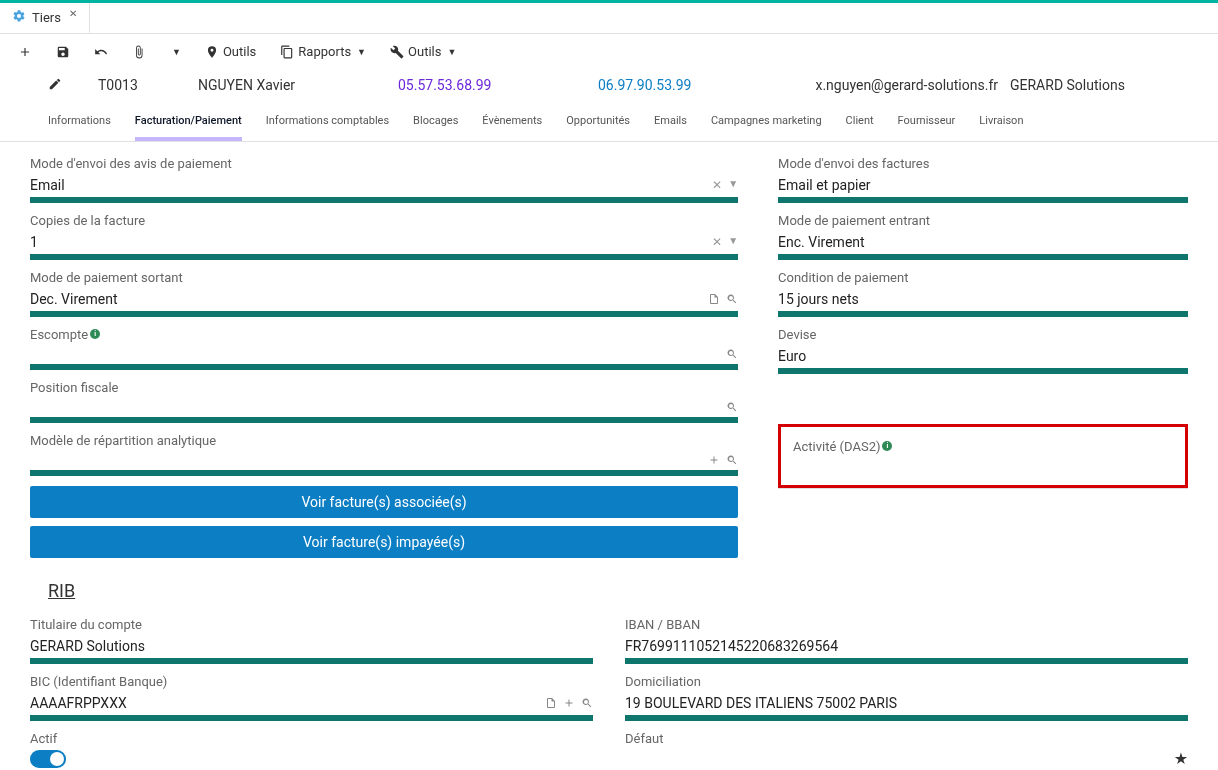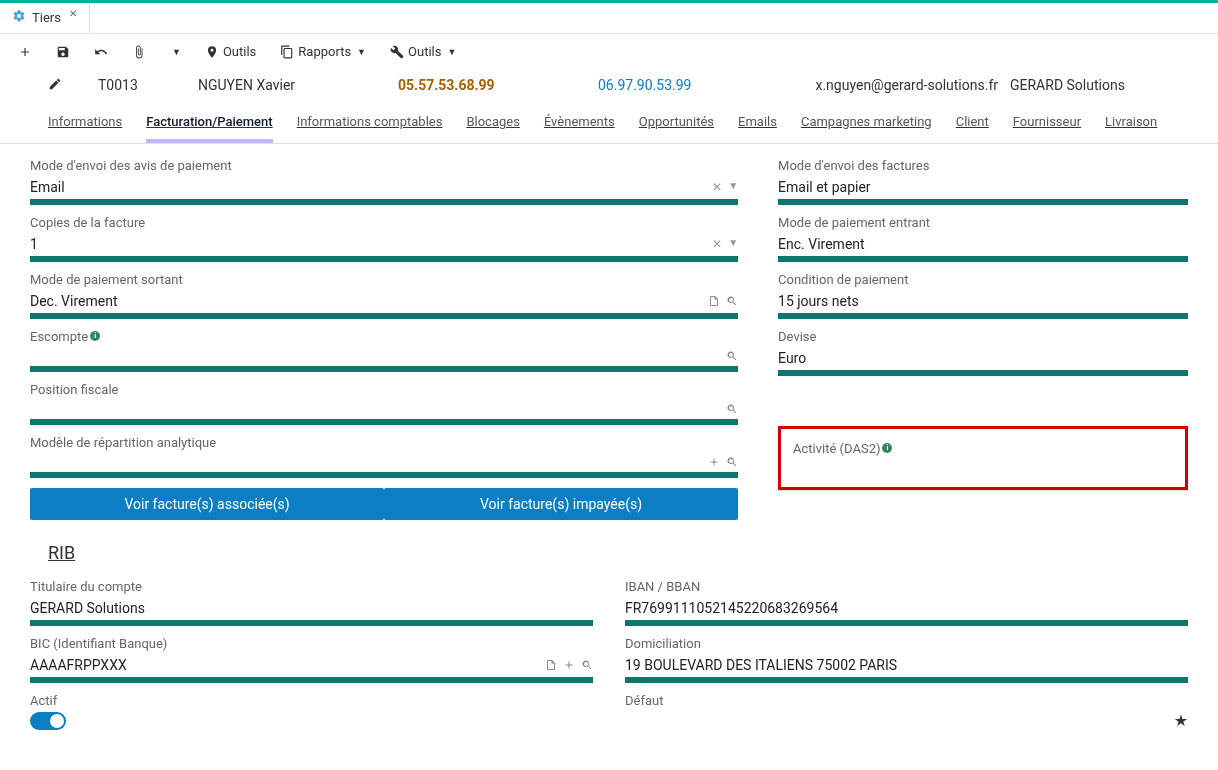--- a/index.html
+++ b/index.html
@@ -45,33 +45,32 @@
     .caret { font-size: 9px; margin-left: 2px; }
     .contact-row {
       display: flex;
       align-items: flex-start;
       padding: 8px 30px 8px 48px;
       font-size: 14px;
       gap: 0;
     }
     .contact-row .c-code { width: 100px; margin-left: 20px; }
     .contact-row .c-name { width: 200px; }
-    .contact-row .c-tel { width: 200px; color: #a16207; font-weight: bold; }
+    .contact-row .c-tel { width: 200px; color: #6d28d9; }
     .contact-row .c-mob { width: 200px; color: #0b7ec4; }
     .contact-row .c-email { width: 200px; text-align: right; }
     .contact-row .c-company { width: 140px; margin-left: 12px; }
     .pencil-icon { font-size: 13px; color: #333; margin-right: 16px; }
 
     .sub-tabs {
       display: flex;
       gap: 24px;
       padding: 12px 30px 0 48px;
       border-bottom: 1px solid #e0e0e0;
-      font-size: 13px;
-      text-decoration: underline;
+      font-size: 11px;
     }
     .sub-tabs .sub-tab {
       padding-bottom: 10px;
       color: #555;
       cursor: pointer;
       white-space: nowrap;
     }
     .sub-tabs .sub-tab.active {
       color: #0f172a;
       border-bottom: 4px solid #c4b5fd;
@@ -122,22 +121,23 @@
       font-size: 7px;
       text-align: center;
       line-height: 10px;
       margin-left: 2px;
       position: relative;
       top: -3px;
       font-weight: bold;
     }
     .btn-row {
       display: flex;
-      gap: 0;
+      gap: 8px;
       margin-top: 4px;
+      flex-direction: column;
     }
     .btn-primary {
       flex: 1;
       background: #0b7ec4;
       color: #fff;
       text-align: center;
       padding: 8px 0;
       border-radius: 2px;
       font-size: 14px;
       cursor: pointer;

